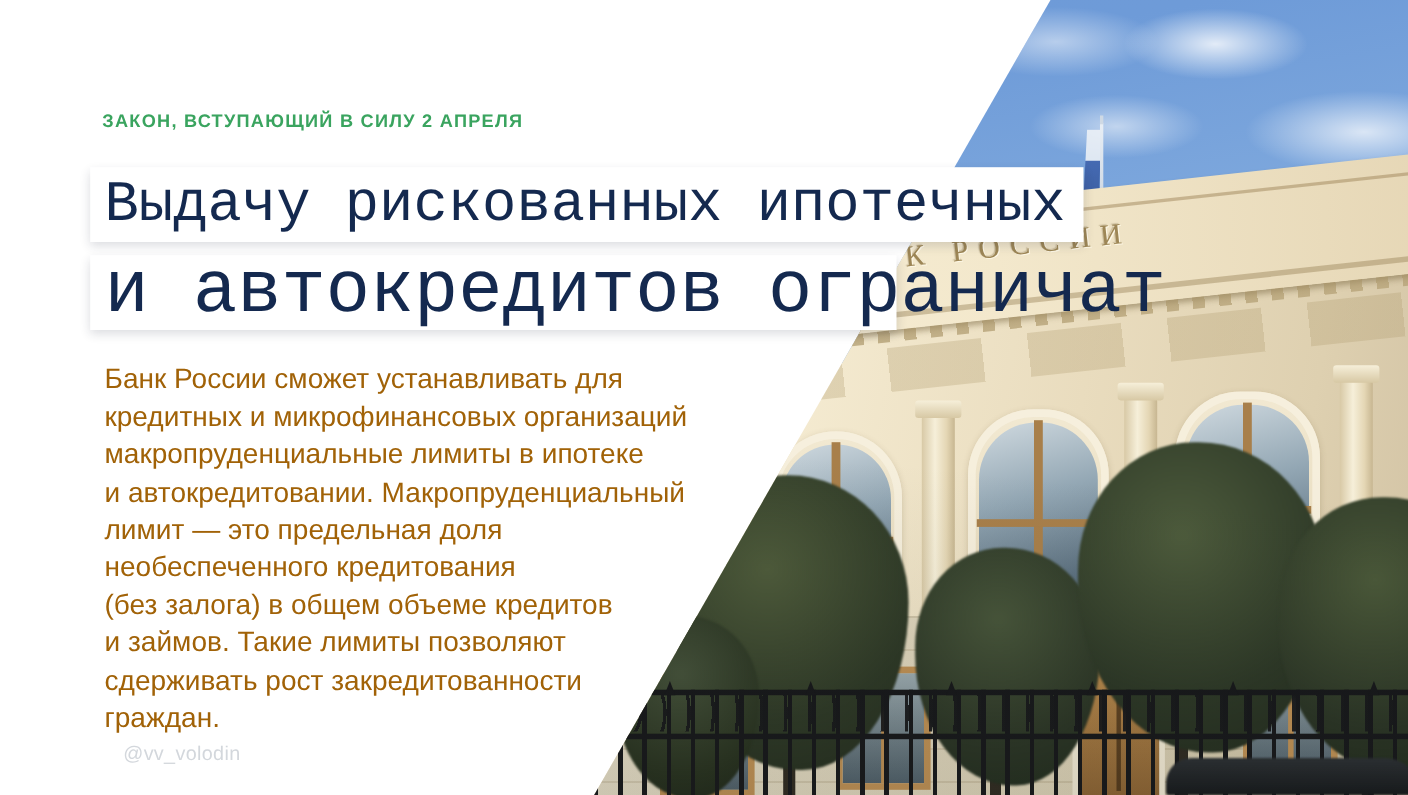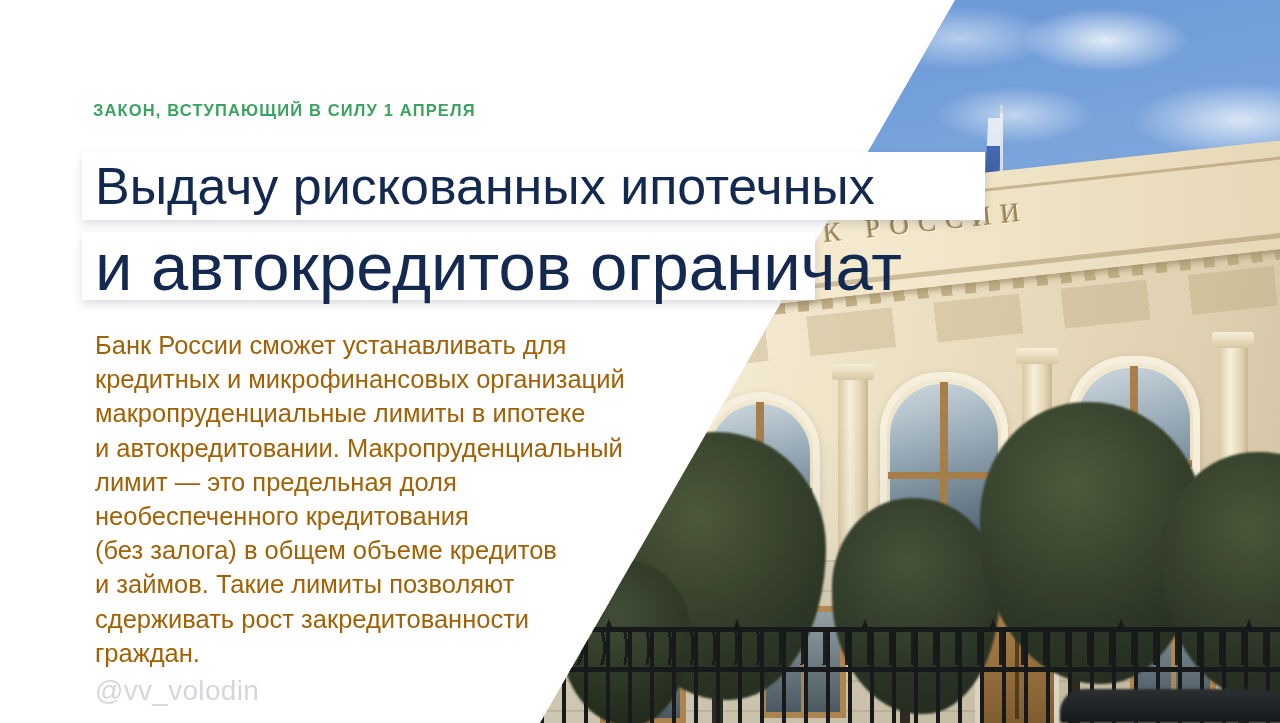--- a/index.html
+++ b/index.html
@@ -298,21 +298,21 @@
     white-space: nowrap;
   }
 
   .headline-band {
     position: absolute;
     background: #ffffff;
     box-shadow: 0 4px 9px rgba(30,40,60,.16);
     display: flex;
     align-items: center;
     white-space: nowrap;
-    font-family: Liberation Sans, sans-serif;
+    font-family: Liberation Mono, monospace;
     color: #14294f;
   }
   #band-1 {
     left: 82px; top: 152px;
     width: 903px; height: 68px;
     font-size: 52px;
     padding-left: 13px;
     box-sizing: border-box;
   }
   #band-2 {
@@ -328,22 +328,22 @@
     left: 95px; top: 328px;
     width: 610px;
     font-size: 25.5px;
     line-height: 34.2px;
     color: #a16207;
     white-space: pre-line;
   }
 
   #handle {
     position: absolute;
-    left: 95px; top: 675px;
-    font-size: 28px;
+    left: 112px; top: 675px;
+    font-size: 18px;
     color: #d3d7dc;
     letter-spacing: .3px;
   }
 </style>
 </head>
 <body>
 
 <div id="card">
 
   <div id="photo">
@@ -418,21 +418,21 @@
       <div class="fence-spear" style="left:448px;"></div>
       <div class="fence-spear" style="left:576px;"></div>
       <div class="fence-spear" style="left:704px;"></div>
     </div>
 
     <div class="car"></div>
 
     <div class="photo-tone"></div>
   </div>
 
-  <div id="kicker">ЗАКОН, ВСТУПАЮЩИЙ В СИЛУ 1 АПРЕЛЯ</div>
+  <div id="kicker">ЗАКОН, ВСТУПАЮЩИЙ В СИЛУ 2 АПРЕЛЯ</div>
 
   <div class="headline-band" id="band-1">Выдачу рискованных ипотечных</div>
   <div class="headline-band" id="band-2">и автокредитов ограничат</div>
 
   <div id="body-copy">Банк России сможет устанавливать для
 кредитных и микрофинансовых организаций
 макропруденциальные лимиты в ипотеке
 и автокредитовании. Макропруденциальный
 лимит — это предельная доля
 необеспеченного кредитования

